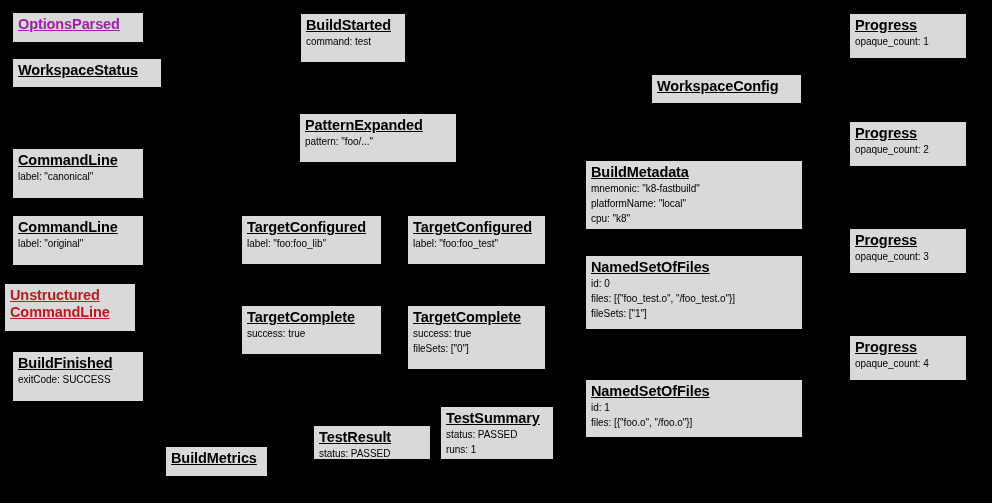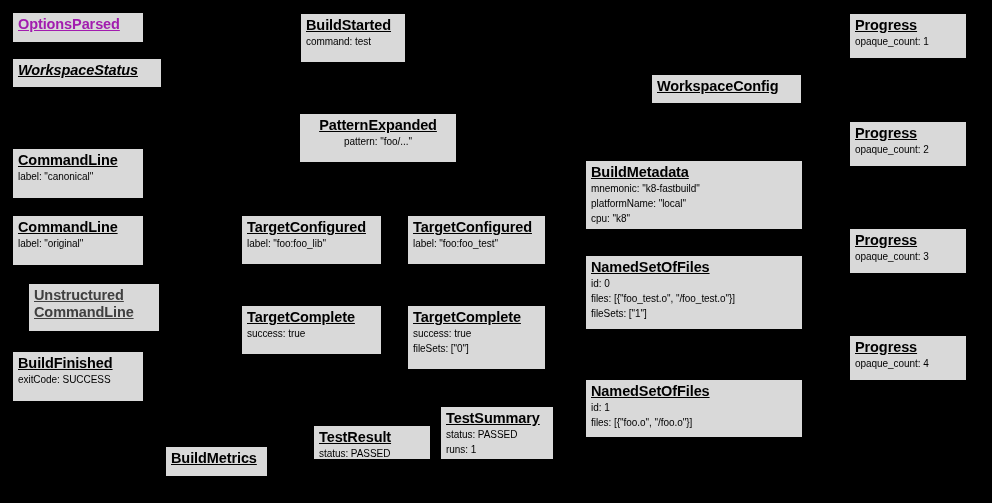--- a/index.html
+++ b/index.html
@@ -40,47 +40,47 @@
   }
   .node-fields:empty { display: none; }
 </style>
 </head>
 <body>
 
 <div id="canvas" style="background: rgb(0, 0, 0);">
     <div class="node" style="left: 12px; top: 12px; width: 132px; height: 31px; background: rgb(217, 217, 217); border-color: rgb(0, 0, 0); color: #a21caf;">
       <div class="node-title">OptionsParsed</div>
     </div>
-    <div class="node" style="left: 12px; top: 58px; width: 150px; height: 30px; background: rgb(217, 217, 217); border-color: rgb(0, 0, 0); color: rgb(0, 0, 0); font-style: italic;">
+    <div class="node" style="left: 12px; top: 58px; width: 150px; height: 30px; background: rgb(217, 217, 217); border-color: rgb(0, 0, 0); color: rgb(0, 0, 0);">
       <div class="node-title">WorkspaceStatus</div>
     </div>
     <div class="node" style="left: 12px; top: 148px; width: 132px; height: 51px; background: rgb(217, 217, 217); border-color: rgb(0, 0, 0); color: rgb(0, 0, 0);">
       <div class="node-title">CommandLine</div>
       <div class="node-fields">label: "canonical"</div>
     </div>
     <div class="node" style="left: 12px; top: 215px; width: 132px; height: 51px; background: rgb(217, 217, 217); border-color: rgb(0, 0, 0); color: rgb(0, 0, 0);">
       <div class="node-title">CommandLine</div>
       <div class="node-fields">label: "original"</div>
     </div>
-    <div class="node" style="left: 28px; top: 283px; width: 132px; height: 49px; background: rgb(217, 217, 217); border-color: rgb(0, 0, 0); color: #404040;">
+    <div class="node" style="left: 4px; top: 283px; width: 132px; height: 49px; background: rgb(217, 217, 217); border-color: rgb(0, 0, 0); color: #b91c1c;">
       <div class="node-title">Unstructured
 CommandLine</div>
     </div>
     <div class="node" style="left: 12px; top: 351px; width: 132px; height: 51px; background: rgb(217, 217, 217); border-color: rgb(0, 0, 0); color: rgb(0, 0, 0);">
       <div class="node-title">BuildFinished</div>
       <div class="node-fields">exitCode: SUCCESS</div>
     </div>
     <div class="node" style="left: 165px; top: 446px; width: 103px; height: 31px; background: rgb(217, 217, 217); border-color: rgb(0, 0, 0); color: rgb(0, 0, 0);">
       <div class="node-title">BuildMetrics</div>
     </div>
     <div class="node" style="left: 300px; top: 13px; width: 106px; height: 50px; background: rgb(217, 217, 217); border-color: rgb(0, 0, 0); color: rgb(0, 0, 0);">
       <div class="node-title">BuildStarted</div>
       <div class="node-fields">command: test</div>
     </div>
-    <div class="node" style="left: 299px; top: 113px; width: 158px; height: 50px; background: rgb(217, 217, 217); border-color: rgb(0, 0, 0); color: rgb(0, 0, 0); text-align: center;">
+    <div class="node" style="left: 299px; top: 113px; width: 158px; height: 50px; background: rgb(217, 217, 217); border-color: rgb(0, 0, 0); color: rgb(0, 0, 0);">
       <div class="node-title">PatternExpanded</div>
       <div class="node-fields">pattern: "foo/..."</div>
     </div>
     <div class="node" style="left: 241px; top: 215px; width: 141px; height: 50px; background: rgb(217, 217, 217); border-color: rgb(0, 0, 0); color: rgb(0, 0, 0);">
       <div class="node-title">TargetConfigured</div>
       <div class="node-fields">label: "foo:foo_lib"</div>
     </div>
     <div class="node" style="left: 407px; top: 215px; width: 139px; height: 50px; background: rgb(217, 217, 217); border-color: rgb(0, 0, 0); color: rgb(0, 0, 0);">
       <div class="node-title">TargetConfigured</div>
       <div class="node-fields">label: "foo:foo_test"</div>

